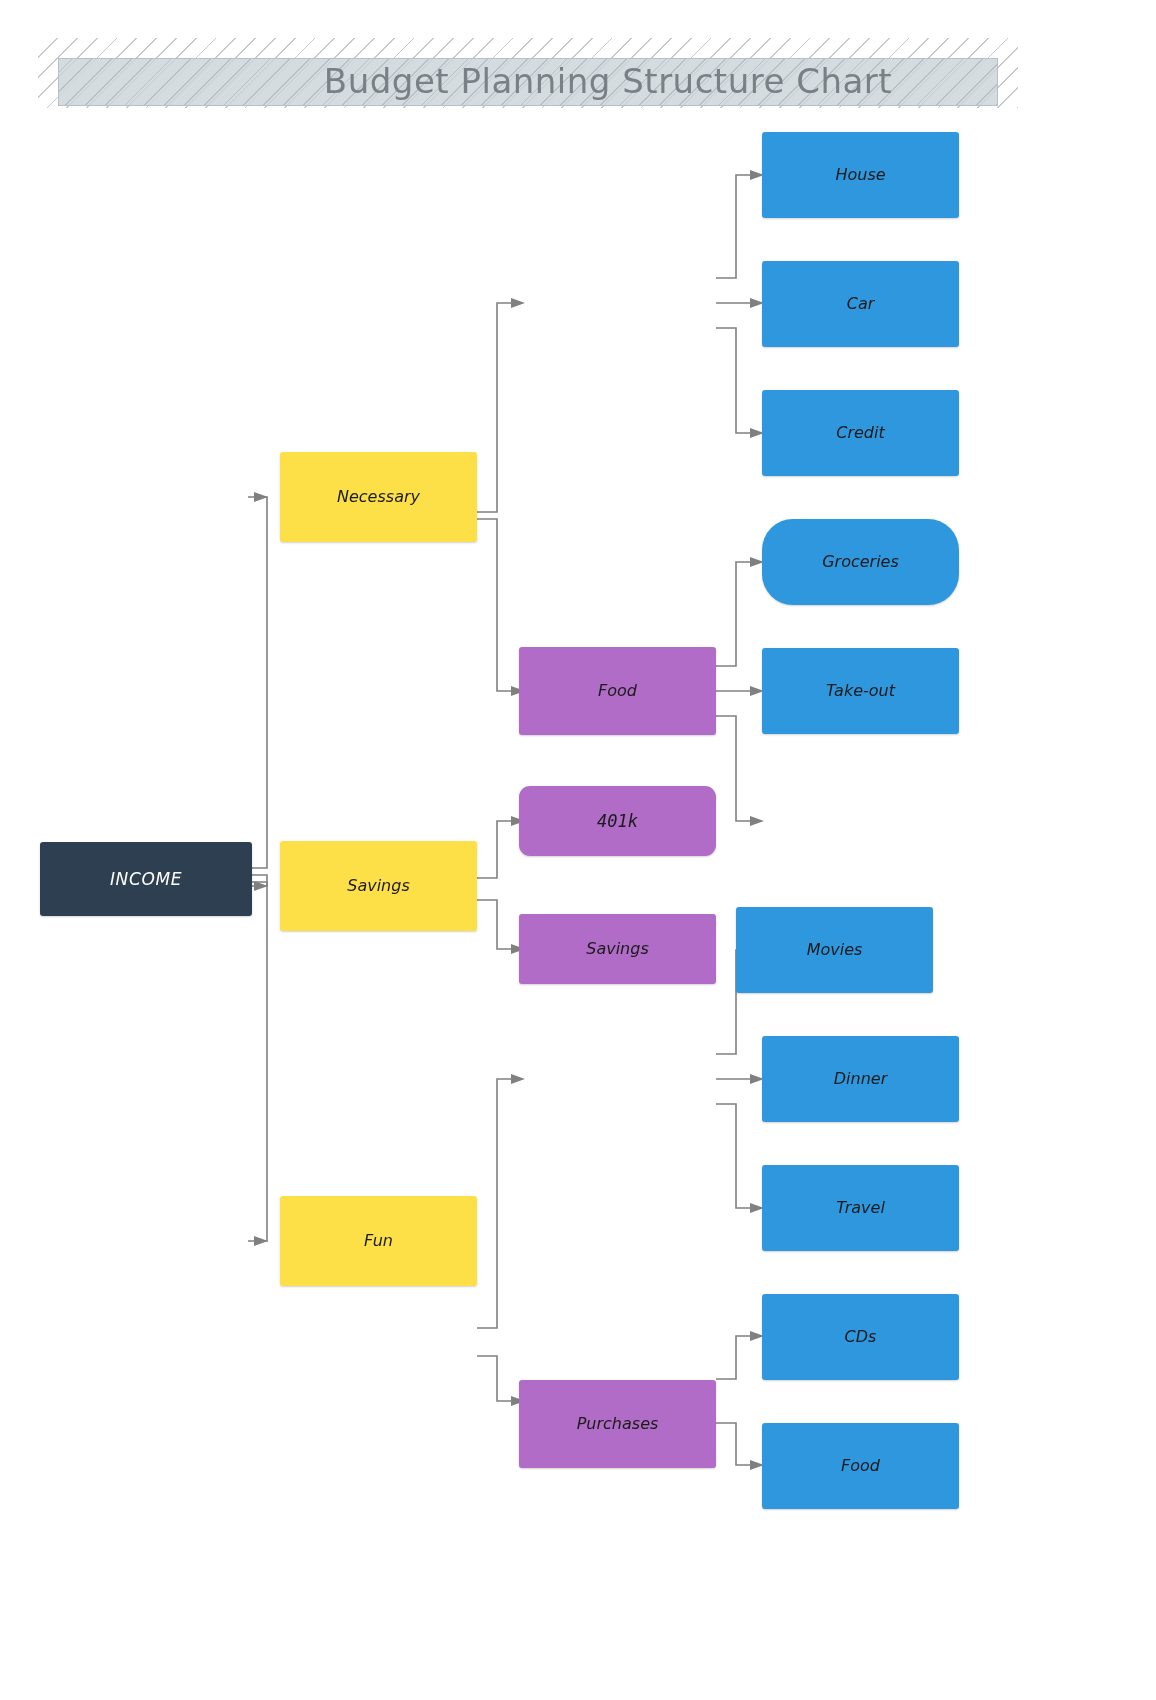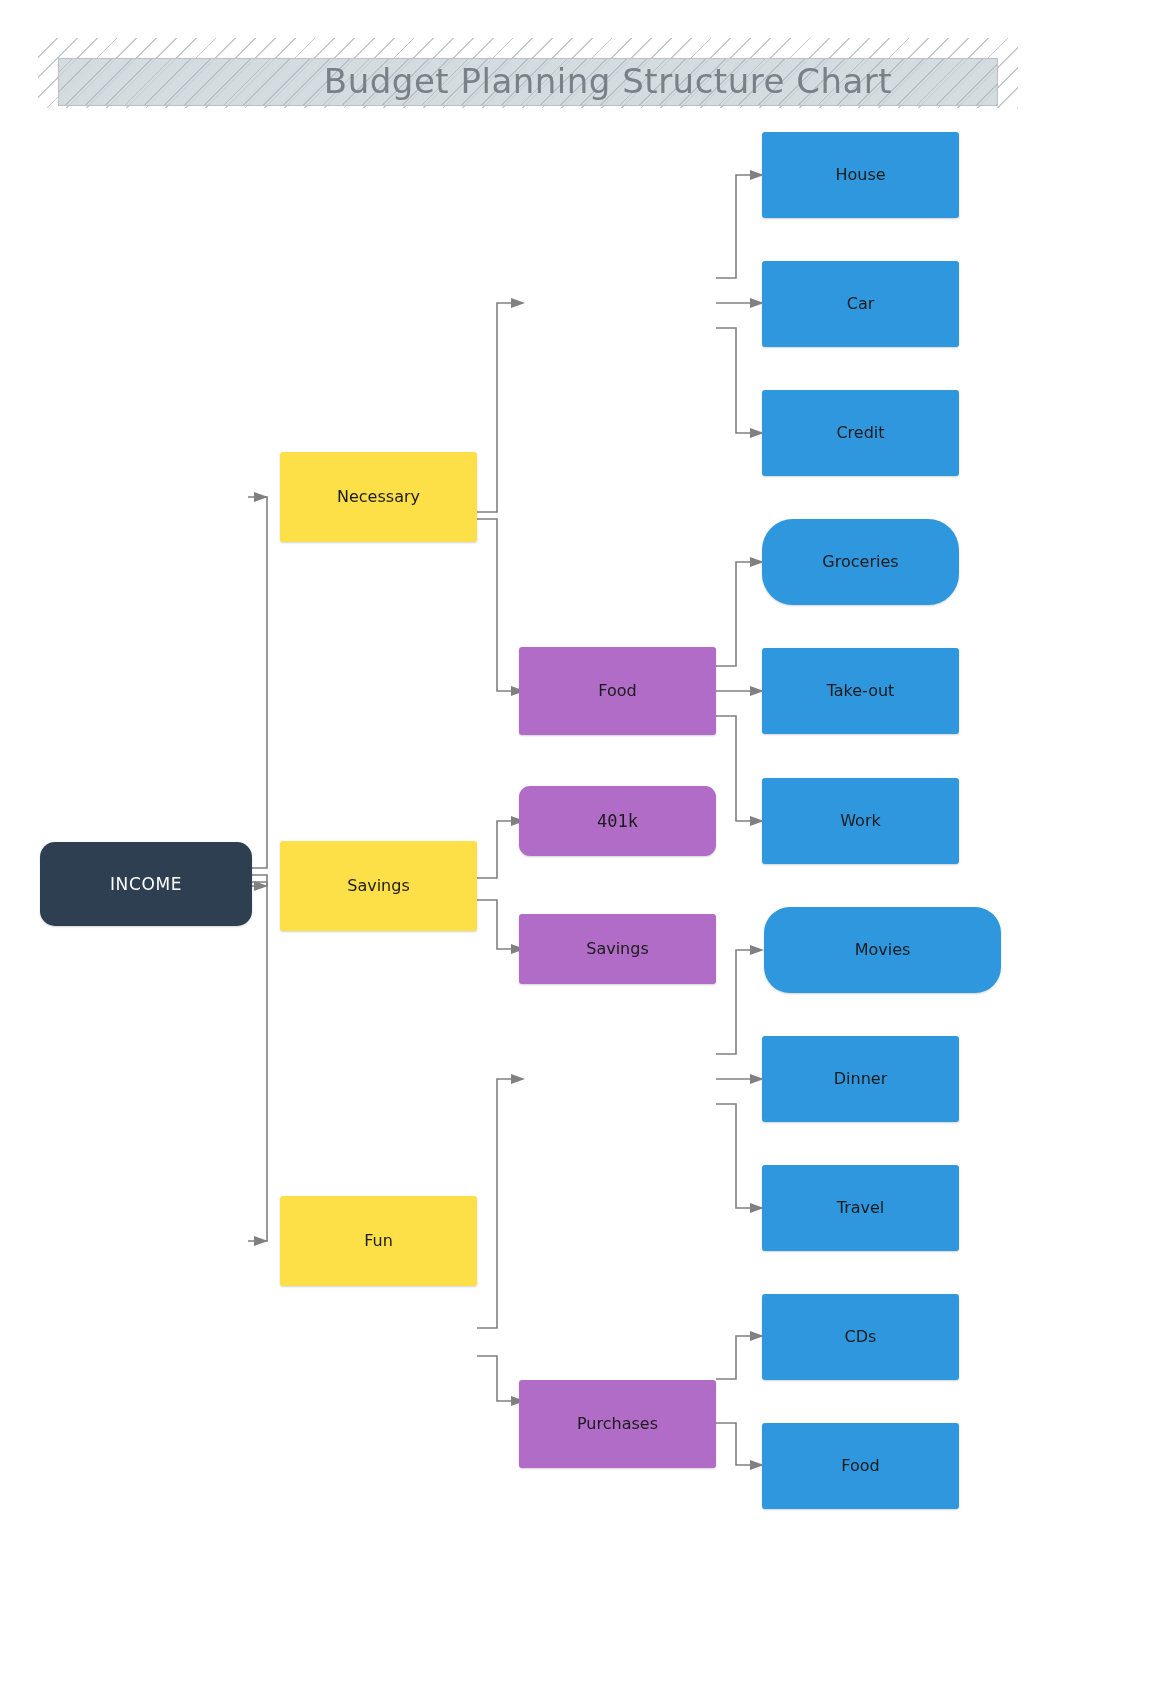--- a/index.html
+++ b/index.html
@@ -71,20 +71,21 @@
     position: absolute;
     box-sizing: border-box;
     display: flex;
     align-items: center;
     justify-content: center;
     border-radius: 3px;
     font-size: 16px;
     text-align: right;
     line-height: 1.2;
     box-shadow: 0 1px 2px rgba(0,0,0,0.18);
+    font-style: italic;
   }
   .node.root {
     background: #2e3f52;
     color: #ffffff;
     font-size: 17px;
     letter-spacing: 0.6px;
   }
   .node.level1 {
     background: #fde047;
     color: #1b1b1b;
@@ -174,21 +175,21 @@
     <polygon points="750,1074 764,1079 750,1084"></polygon>
     <path d="M 716 1104 L 736 1104 L 736 1208 L 751 1208"></path>
     <polygon points="750,1203 764,1208 750,1213"></polygon>
 
     <path d="M 716 1379 L 736 1379 L 736 1336 L 751 1336"></path>
     <polygon points="750,1331 764,1336 750,1341"></polygon>
     <path d="M 716 1423 L 736 1423 L 736 1465 L 751 1465"></path>
     <polygon points="750,1460 764,1465 750,1470"></polygon>
   </svg>
 
-  <div class="node root" style="left:40px; top:842px; width:212px; height:84px;border-radius:15px;">
+  <div class="node root" style="left:40px; top:842px; width:212px; height:74px;">
     <span>INCOME</span>
   </div>
 
   <div class="node level1" style="left:280px; top:452px; width:197px; height:90px;">
     <span>Necessary</span>
   </div>
   <div class="node level1" style="left:280px; top:841px; width:197px; height:90px;">
     <span>Savings</span>
   </div>
   <div class="node level1" style="left:280px; top:1196px; width:197px; height:90px;">
@@ -216,24 +217,21 @@
   </div>
   <div class="node leaf" style="left:762px; top:390px; width:197px; height:86px;">
     <span>Credit</span>
   </div>
   <div class="node leaf" style="left:762px; top:519px; width:197px; height:86px;border-radius:31px;">
     <span>Groceries</span>
   </div>
   <div class="node leaf" style="left:762px; top:648px; width:197px; height:86px;">
     <span>Take-out</span>
   </div>
-  <div class="node leaf" style="left:762px; top:778px; width:197px; height:86px;">
-    <span>Work</span>
-  </div>
-  <div class="node leaf" style="left:764px; top:907px; width:237px; height:86px;border-radius:26px;">
+  <div class="node leaf" style="left:736px; top:907px; width:197px; height:86px;">
     <span>Movies</span>
   </div>
   <div class="node leaf" style="left:762px; top:1036px; width:197px; height:86px;">
     <span>Dinner</span>
   </div>
   <div class="node leaf" style="left:762px; top:1165px; width:197px; height:86px;">
     <span>Travel</span>
   </div>
   <div class="node leaf" style="left:762px; top:1294px; width:197px; height:86px;">
     <span>CDs</span>

